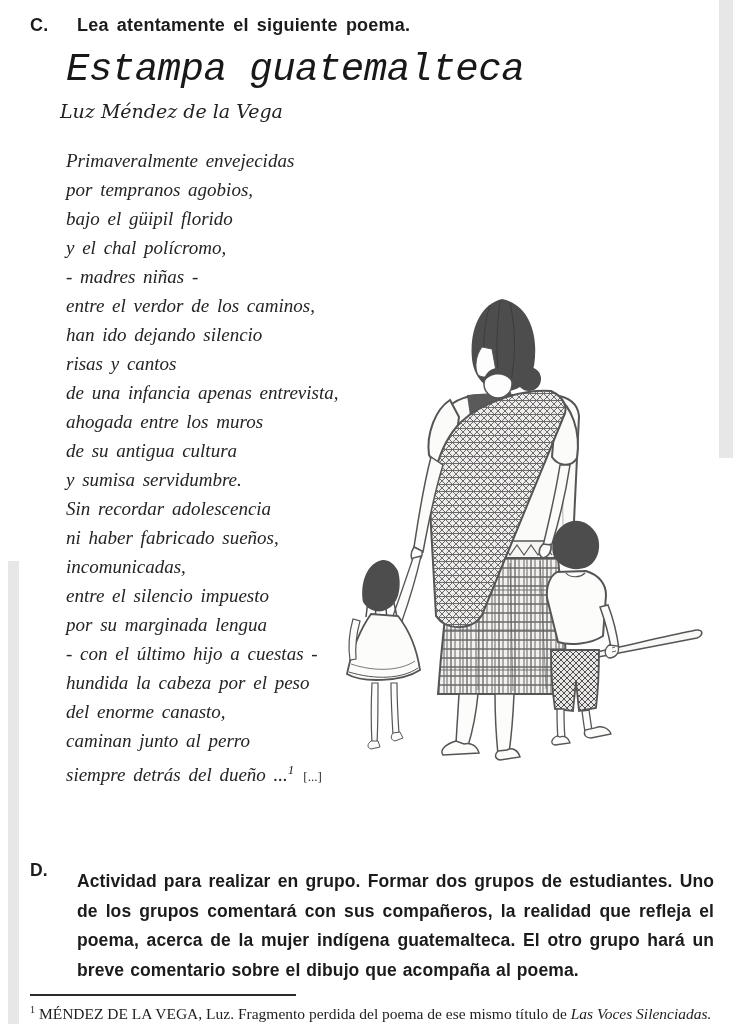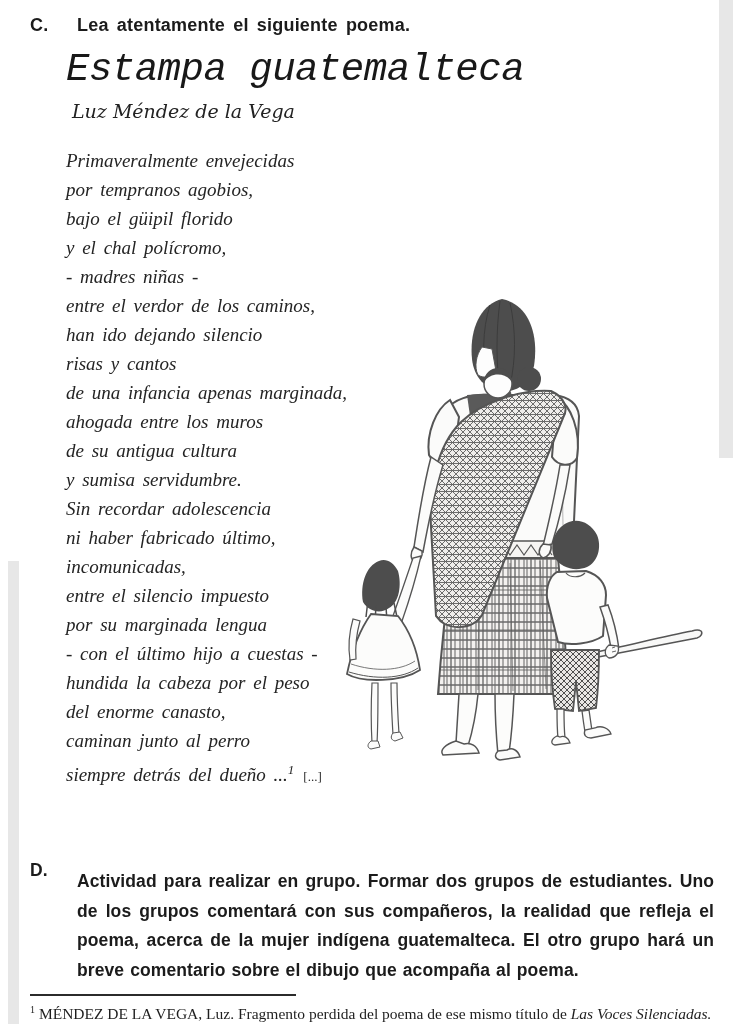--- a/index.html
+++ b/index.html
@@ -20,21 +20,21 @@
   .directive .dir-text{position:absolute;left:47px;top:0;}
 
   #section-c{left:30px;top:15px;width:680px;font-size:18px;letter-spacing:.2px;word-spacing:3px;}
 
   #poem-title{
     position:absolute;left:66px;top:48px;
     font-family:Liberation Mono, monospace;font-style:italic;
     font-size:39px;letter-spacing:-.5px;color:#181818;
   }
   #poem-author{
-    position:absolute;left:72px;top:100px;
+    position:absolute;left:60px;top:100px;
     font-family:"DejaVu Serif",serif;font-style:italic;
     font-size:19px;color:#222;
   }
   #poem-body{
     position:absolute;left:66px;top:146px;width:360px;
     font-family:"Liberation Serif",serif;font-style:italic;
     font-size:19px;line-height:29px;color:#242424;word-spacing:3px;
   }
   .poem-line{white-space:nowrap;}
   #poem-last-line{white-space:nowrap;}
@@ -73,26 +73,26 @@
   <div id="poem-body">
     <div>
         <div class="poem-line">Primaveralmente envejecidas</div>
         <div class="poem-line">por tempranos agobios,</div>
         <div class="poem-line">bajo el güipil florido</div>
         <div class="poem-line">y el chal polícromo,</div>
         <div class="poem-line">- madres niñas -</div>
         <div class="poem-line">entre el verdor de los caminos,</div>
         <div class="poem-line">han ido dejando silencio</div>
         <div class="poem-line">risas y cantos</div>
-        <div class="poem-line">de una infancia apenas marginada,</div>
+        <div class="poem-line">de una infancia apenas entrevista,</div>
         <div class="poem-line">ahogada entre los muros</div>
         <div class="poem-line">de su antigua cultura</div>
         <div class="poem-line">y sumisa servidumbre.</div>
         <div class="poem-line">Sin recordar adolescencia</div>
-        <div class="poem-line">ni haber fabricado último,</div>
+        <div class="poem-line">ni haber fabricado sueños,</div>
         <div class="poem-line">incomunicadas,</div>
         <div class="poem-line">entre el silencio impuesto</div>
         <div class="poem-line">por su marginada lengua</div>
         <div class="poem-line">- con el último hijo a cuestas -</div>
         <div class="poem-line">hundida la cabeza por el peso</div>
         <div class="poem-line">del enorme canasto,</div>
         <div class="poem-line">caminan junto al perro</div>
       </div>
     <div id="poem-last-line" class="poem-line">
       <span>siempre detrás del dueño ...</span><sup>1</sup><span class="ellipsis-bracket">[...]</span>

